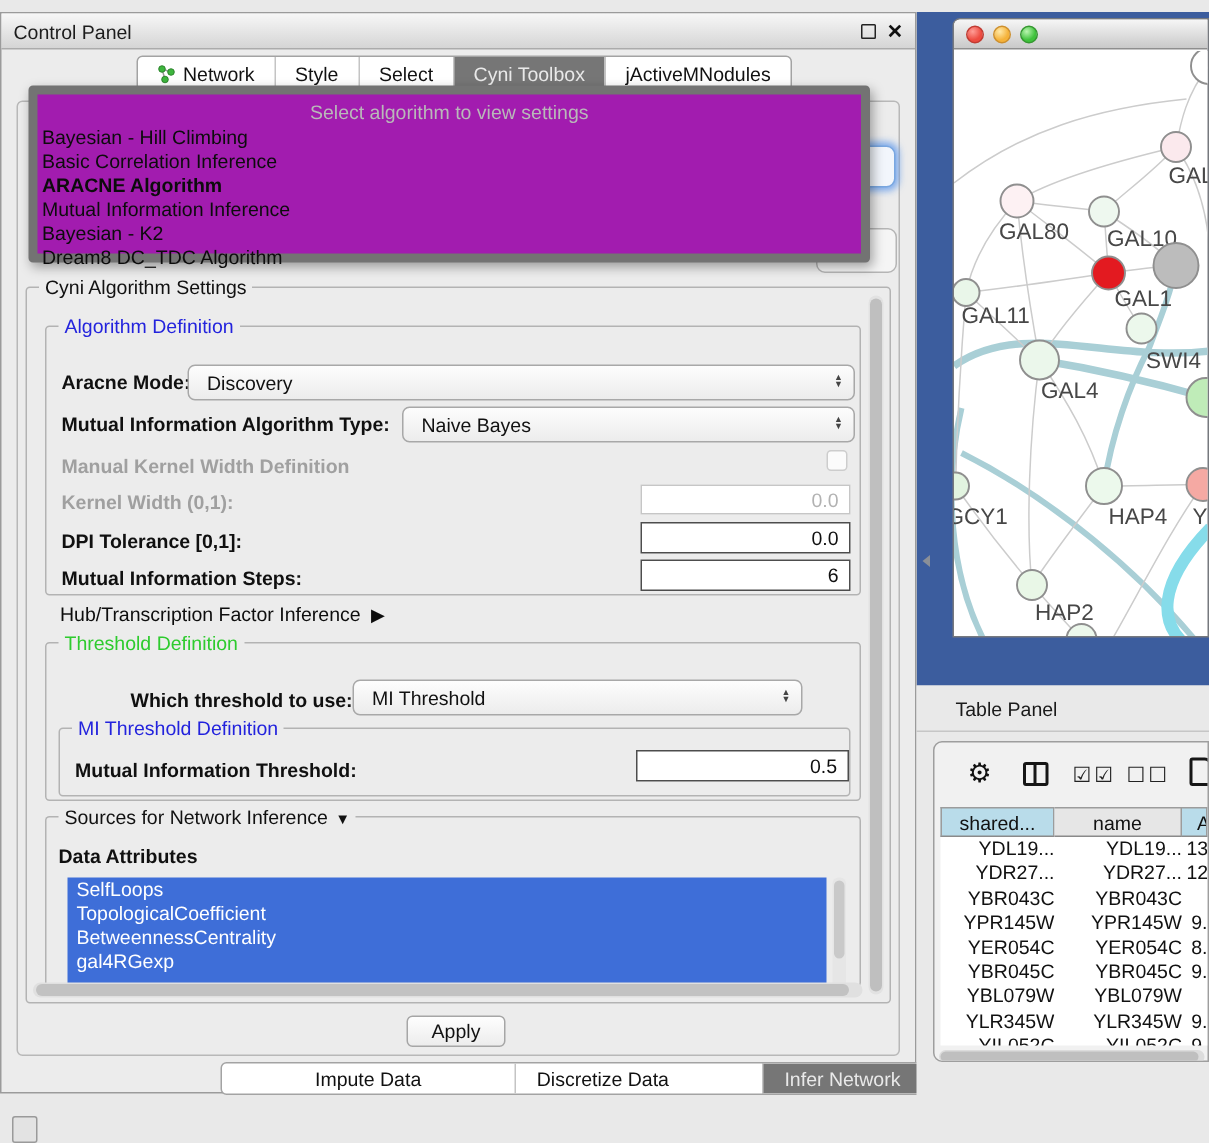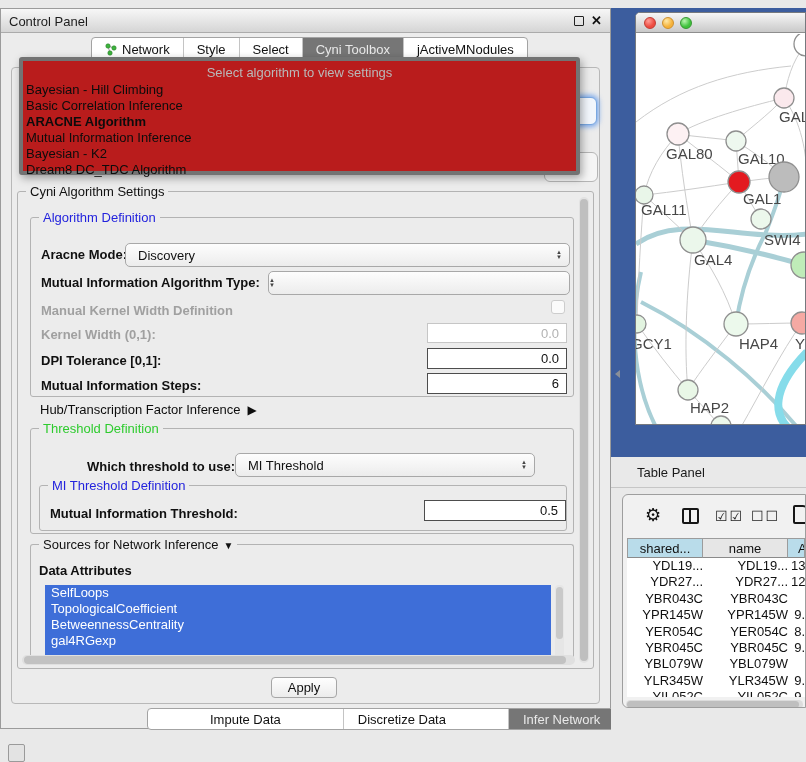--- a/index.html
+++ b/index.html
@@ -30,21 +30,21 @@
     border:1px solid #b8b8b8; border-radius:4px; background:#ececec; }
 
   
   .sliver-combo { position:absolute; left:550px; top:88px; width:46px; height:28px; border-radius:6px;
     background:#f2f6fc; border:1px solid #79a7e0; box-shadow:0 0 5px 2px rgba(88,148,235,.75); }
   .sliver-box { position:absolute; left:543px; top:143px; width:54px; height:30px; border-radius:6px;
     background:#f5f5f5; border:1px solid #b5b5b5; }
 
   
   .algo-popup { position:absolute; left:18px; top:48px; width:561px; height:118px; z-index:6;
-    background:#b91c1c; border:4px solid #737373; border-radius:3px; box-shadow:2px 3px 8px rgba(0,0,0,.35); }
+    background:#a21caf; border:6px solid #737373; border-radius:3px; box-shadow:2px 3px 8px rgba(0,0,0,.35); }
   .popup-placeholder { text-align:center; margin-top:4px; height:17px; font-size:13px; color:#b9b9b9; }
   .popup-item { height:16px; line-height:16px; padding-left:3px; font-size:13px; color:#0c0c0c; cursor:pointer; }
   .popup-item.bold { font-weight:bold; }
 
   
   .group { position:absolute; border:1px solid #b3b3b3; border-radius:3px; }
   .legend { position:absolute; top:-8px; left:8px; background:#ececec; padding:0 4px; font-size:13px; color:#111; white-space:nowrap; }
   .legend.blue { color:#2323dd; }
   .legend.green { color:#2ecb2e; }
 
@@ -211,20 +211,21 @@
         <div class="combo" style="left:94px; top:25px; width:445px;">
           <span class="ctext">Discovery</span>
           <span class="spin">
               <span>▲</span>
               <span>▼</span>
             </span>
         </div>
 
         <span class="lbl" style="left:10px; top:57px;">Mutual Information Algorithm Type:</span>
         <div class="combo" style="left:237px; top:53px; width:302px;">
+          <span class="ctext">Naive Bayes</span>
           <span class="spin">
               <span>▲</span>
               <span>▼</span>
             </span>
         </div>
 
         <span class="lbl dis" style="left:10px; top:85px;">Manual Kernel Width Definition</span>
         <span class="checkbox" style="left:520px; top:82px;"></span>
 
         <span class="lbl dis" style="left:10px; top:109px;">Kernel Width (0,1):</span>

